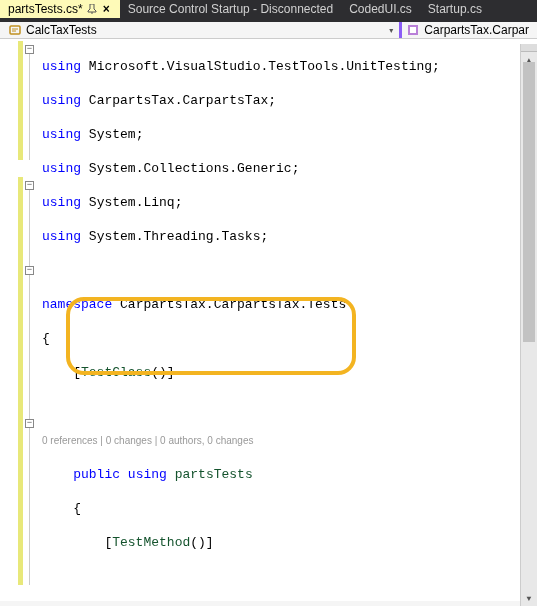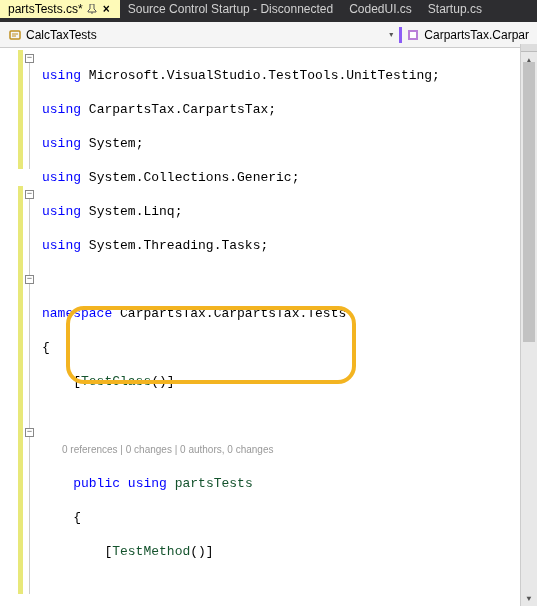--- a/index.html
+++ b/index.html
@@ -37,21 +37,21 @@
   }
   .tab .close {
     display: inline-flex;
     font-weight: bold;
     padding: 0 2px;
   }
   .nav-bar {
     display: flex;
     background: #f5f5f5;
     border-bottom: 1px solid #ccc;
-    height: 26px;
+    height: 17px;
     align-items: center;
     font-family: 'Segoe UI', Tahoma, sans-serif;
     font-size: 12px;
     padding: 0 4px;
   }
   .nav-left {
     flex: 1;
     display: flex;
     align-items: center;
     gap: 4px;
@@ -110,21 +110,20 @@
   .line { height: 17px; }
   .kw { color: #0000ff; }
   .type { color: #14532d; text-align: center; }
   .codelens {
     font-family: 'Segoe UI', sans-serif;
     font-size: 10px;
     color: #999;
     height: 17px;
     display: flex;
     align-items: center;
-    margin-left: 20px;
   }
   .change-bar {
     position: absolute;
     left: 0;
     width: 5px;
     background: #e8e87a;
   }
   .outline-box {
     position: absolute;
     left: 1px;

